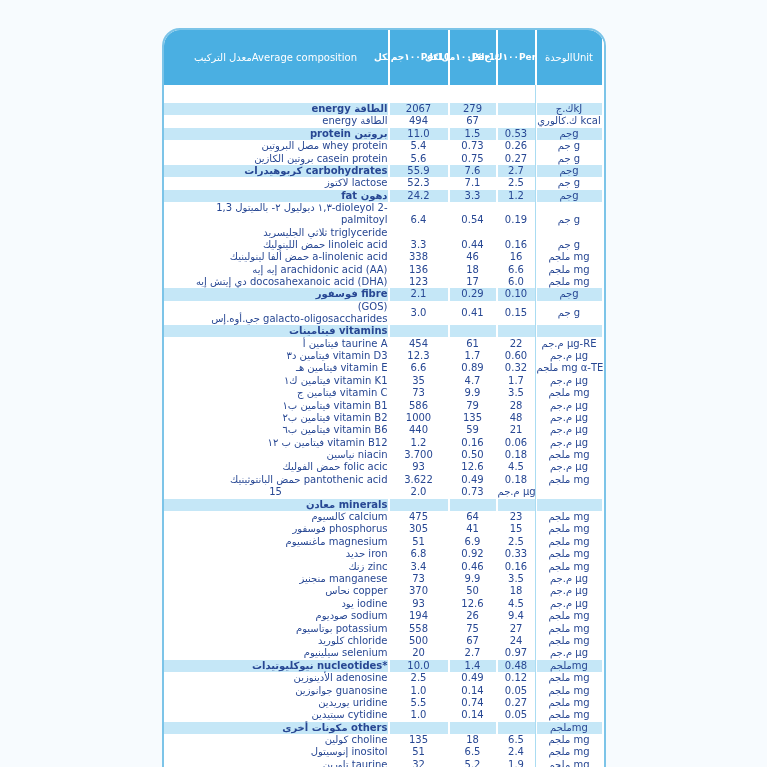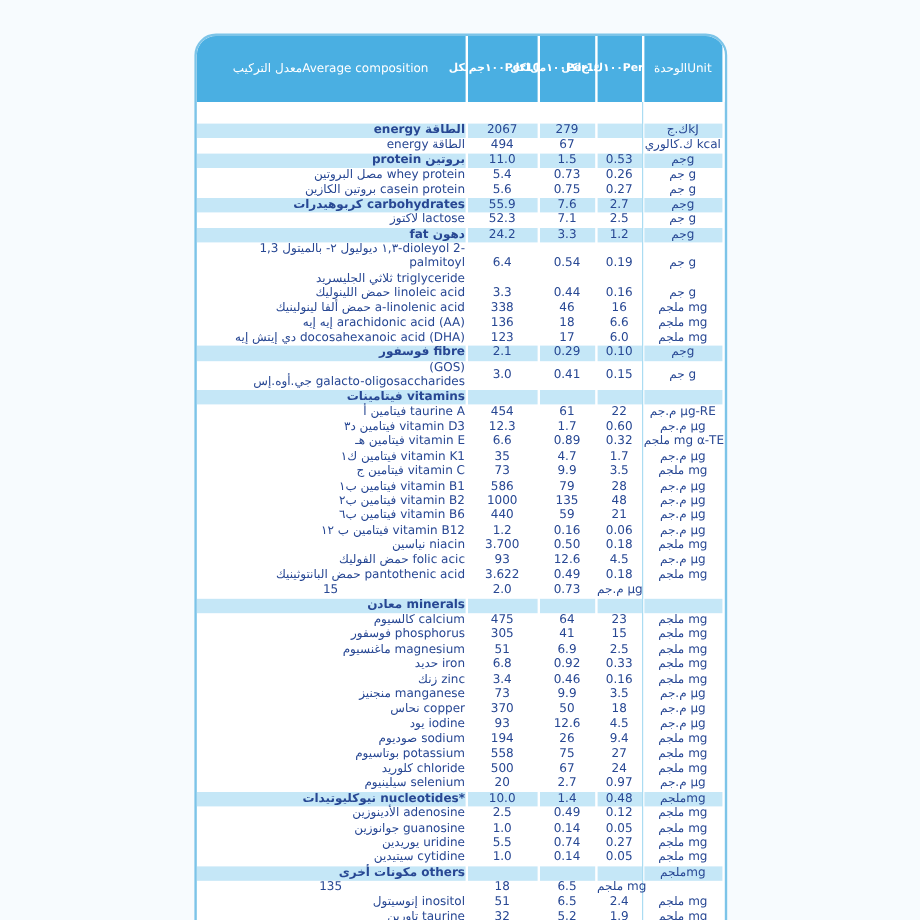--- a/index.html
+++ b/index.html
@@ -533,20 +533,21 @@
     <div class="cell val g"></div>
     <div class="cell val ml"></div>
     <div class="cell val kj"></div>
     <div class="cell unit">
           <span>ملجم</span> 
           <span>mg</span>
         </div>
   </div>
 
   <div class="row grid-row">
+    <div class="cell label"><span><span class="lbl-line"><span class="sp ar-text">كولين</span> <span class="sp en-text">choline</span></span></span></div>
     <div class="cell val g">135</div>
     <div class="cell val ml">18</div>
     <div class="cell val kj">6.5</div>
     <div class="cell unit"><span>ملجم</span> <span>mg</span></div>
   </div>
 
   <div class="row grid-row">
     <div class="cell label"><span><span class="lbl-line"><span class="sp ar-text">إنوسيتول</span> <span class="sp en-text">inositol</span></span></span></div>
     <div class="cell val g">51</div>
     <div class="cell val ml">6.5</div>

